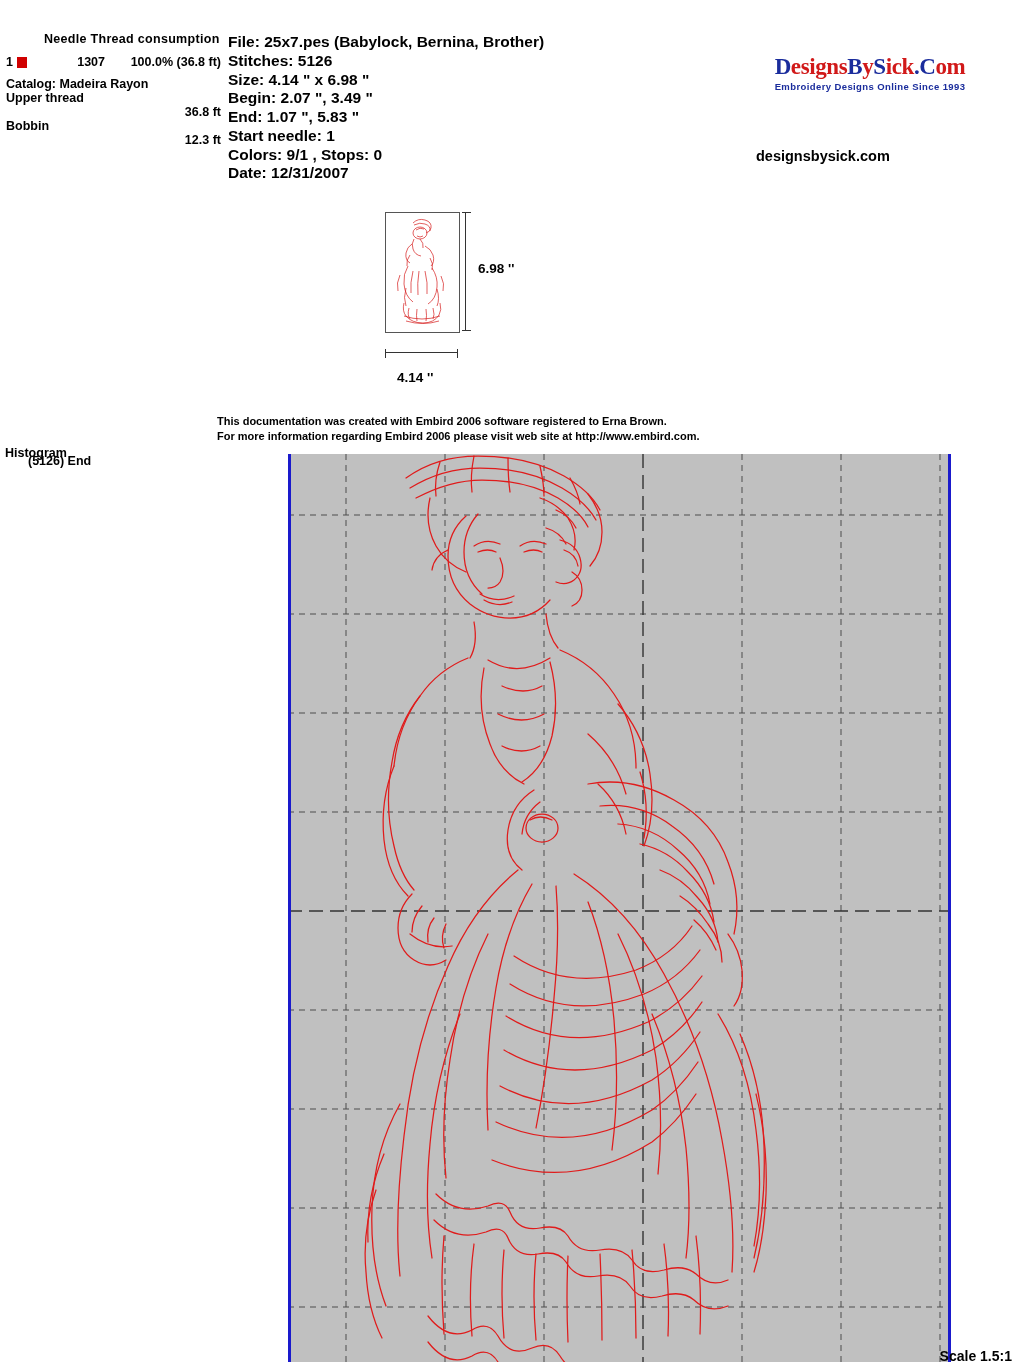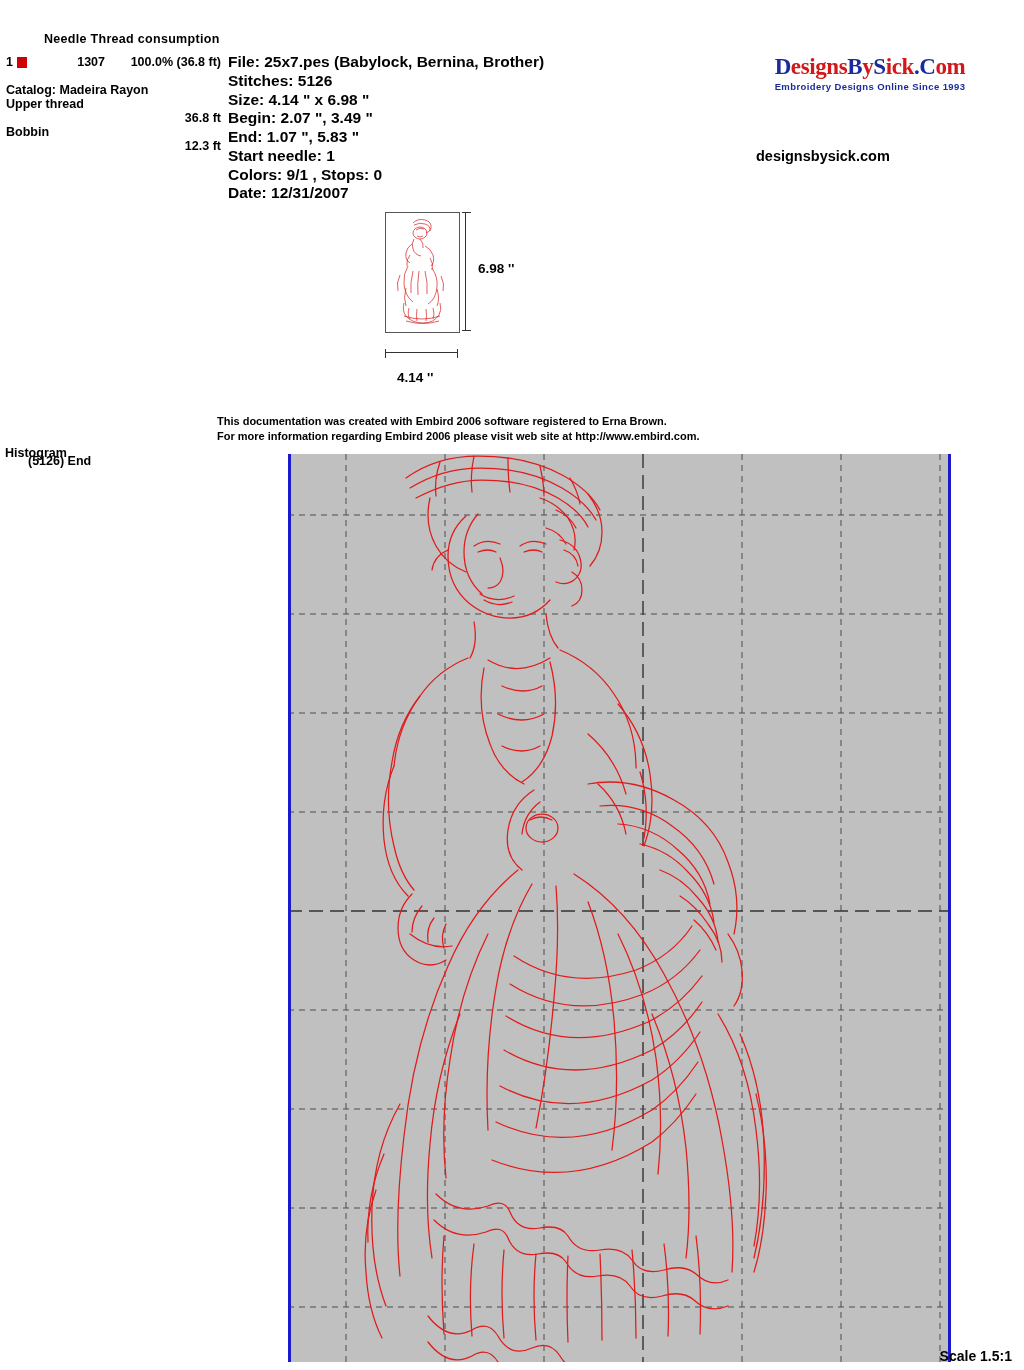--- a/index.html
+++ b/index.html
@@ -46,42 +46,41 @@
     width: 11px;
     height: 11px;
     background: #d00000;
     display: inline-block;
     margin-right: 6px;
   }
   .needle-code { width: 58px; margin-left: 44px; }
   .needle-pct { }
 
   .catalog-block {
-    margin-top: 14px;
+    margin-top: 8px;
     font-size: 12.5px;
     font-weight: bold;
   }
   .catalog-line {
     display: flex;
     justify-content: space-between;
     white-space: nowrap;
     flex-direction: column;
   }
   .catalog-line .val { text-align: right; }
 
   
   .file-info {
     position: absolute;
     left: 228px;
     top: 33px;
     font-size: 15.5px;
     font-weight: bold;
     line-height: 1.21;
     white-space: nowrap;
-    margin-top: 20px;
   }
 
   
   .logo-wrap {
     position: absolute;
     left: 745px;
     top: 54px;
     width: 250px;
     text-align: center;
   }

